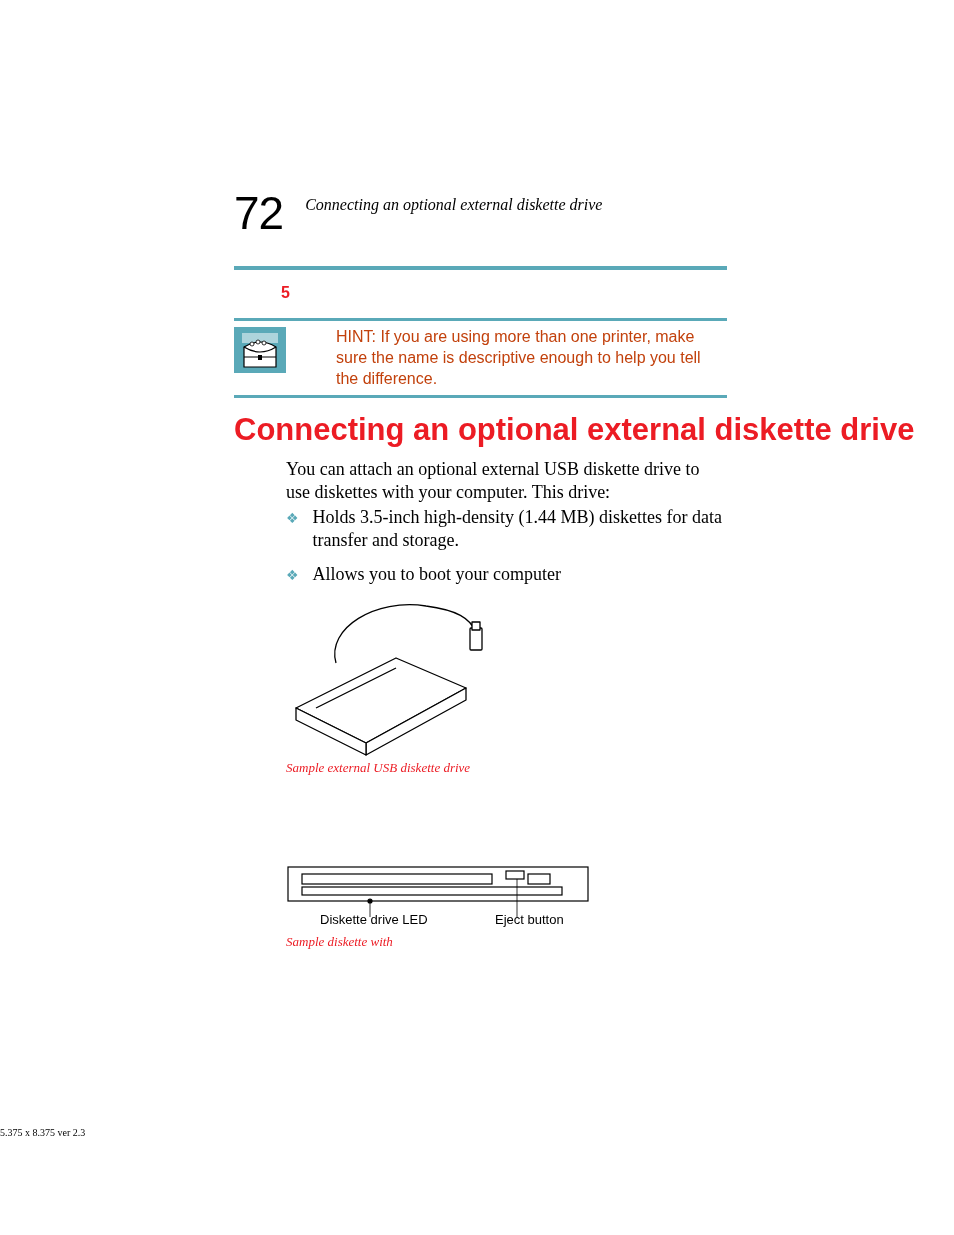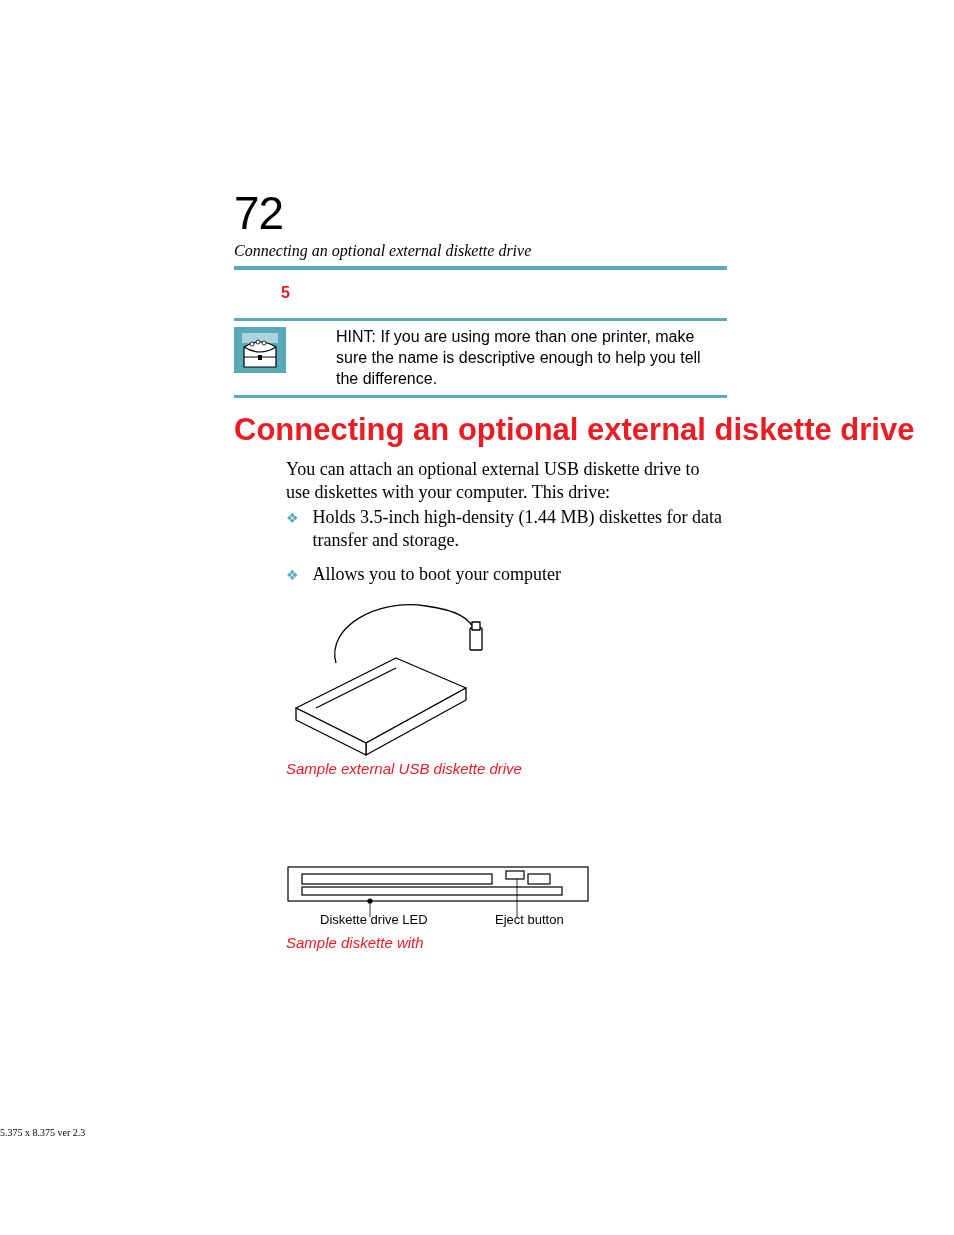--- a/index.html
+++ b/index.html
@@ -14,21 +14,20 @@
     height: 1235px;
     position: relative;
     box-sizing: border-box;
   }
   .header-row {
     position: absolute;
     left: 234px;
     top: 190px;
     display: flex;
     align-items: flex-start;
-    flex-direction: column;
   }
   .page-number {
     font-family: "Helvetica Neue", Arial, sans-serif;
     font-weight: 400;
     font-size: 46px;
     line-height: 1;
     color: #000;
     margin-right: 22px;
     letter-spacing: -1px;
   }
@@ -91,21 +90,21 @@
   .hint-icon {
     width: 52px;
     height: 46px;
     margin-right: 50px;
     flex-shrink: 0;
   }
   .hint-text {
     font-family: Arial, "Helvetica Neue", sans-serif;
     font-size: 16px;
     line-height: 1.3;
-    color: #000000;
+    color: #c2410c;
   }
 
   .h1-red {
     position: absolute;
     left: 234px;
     top: 412px;
     font-family: "Arial Narrow", Arial, sans-serif;
     font-stretch: condensed;
     font-weight: 700;
     font-size: 31px;
@@ -147,24 +146,24 @@
 
   .fig1 {
     position: absolute;
     left: 286px;
     top: 588px;
     width: 210px;
     height: 168px;
   }
   .caption-red {
     position: absolute;
-    font-family: Liberation Sans, sans-serif;
+    font-family: Liberation Serif, serif;
     font-style: italic;
     color: #ec1c24;
-    font-size: 15px;
+    font-size: 13px;
   }
   .cap1 { left: 286px; top: 760px; }
 
   .para2 { top: 794px; }
 
   .fig2 {
     position: absolute;
     left: 286px;
     top: 852px;
     width: 304px;

